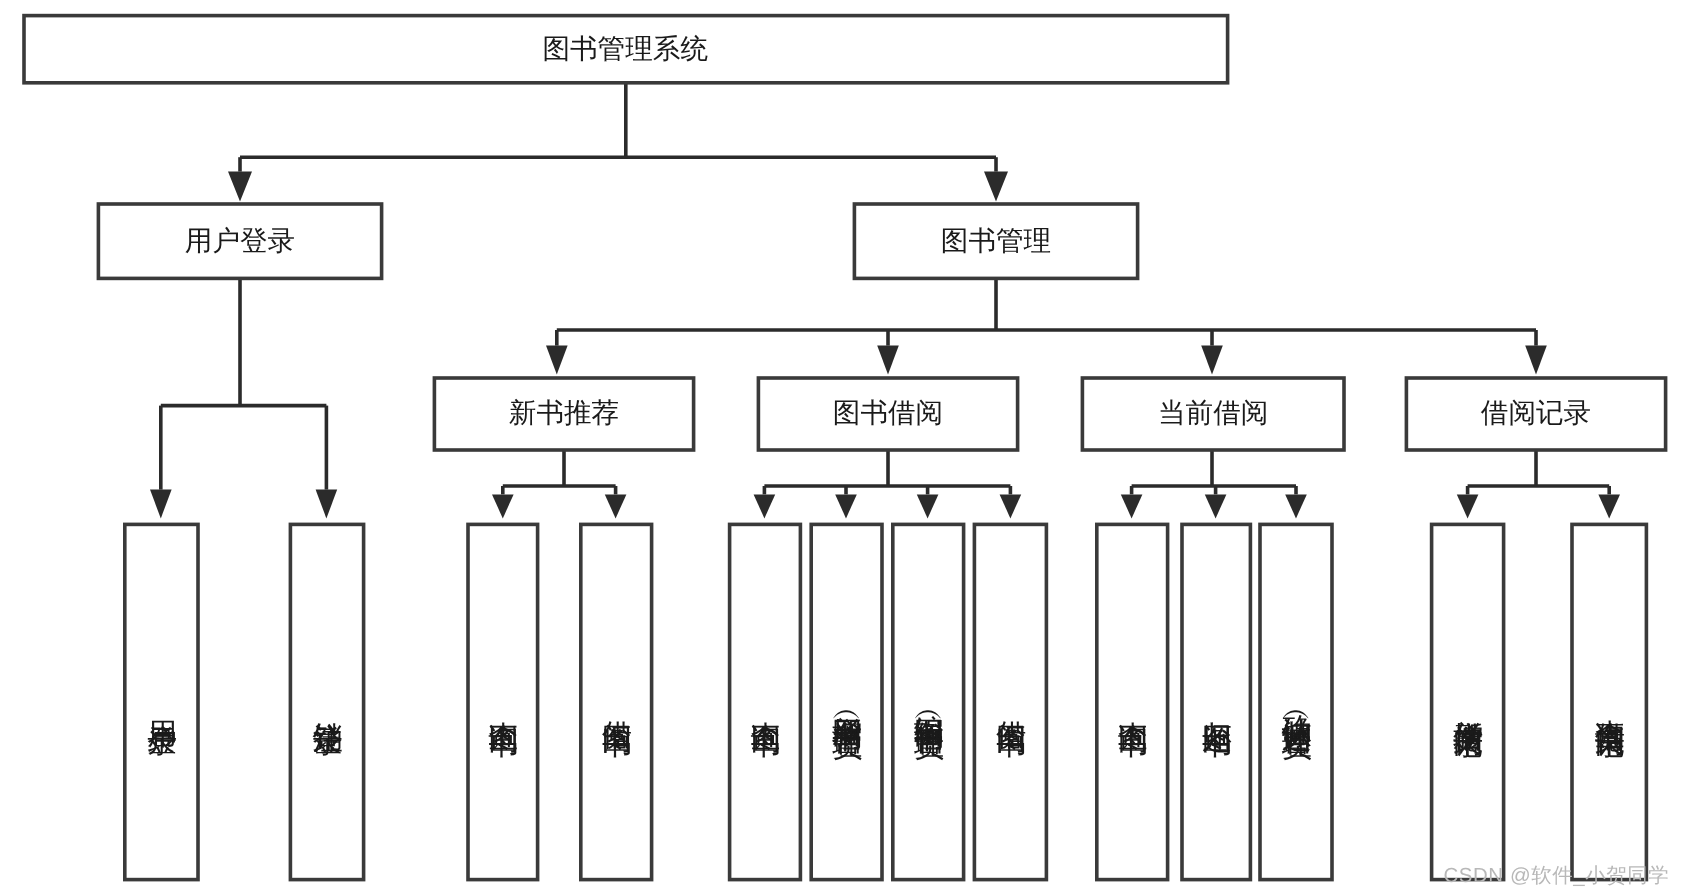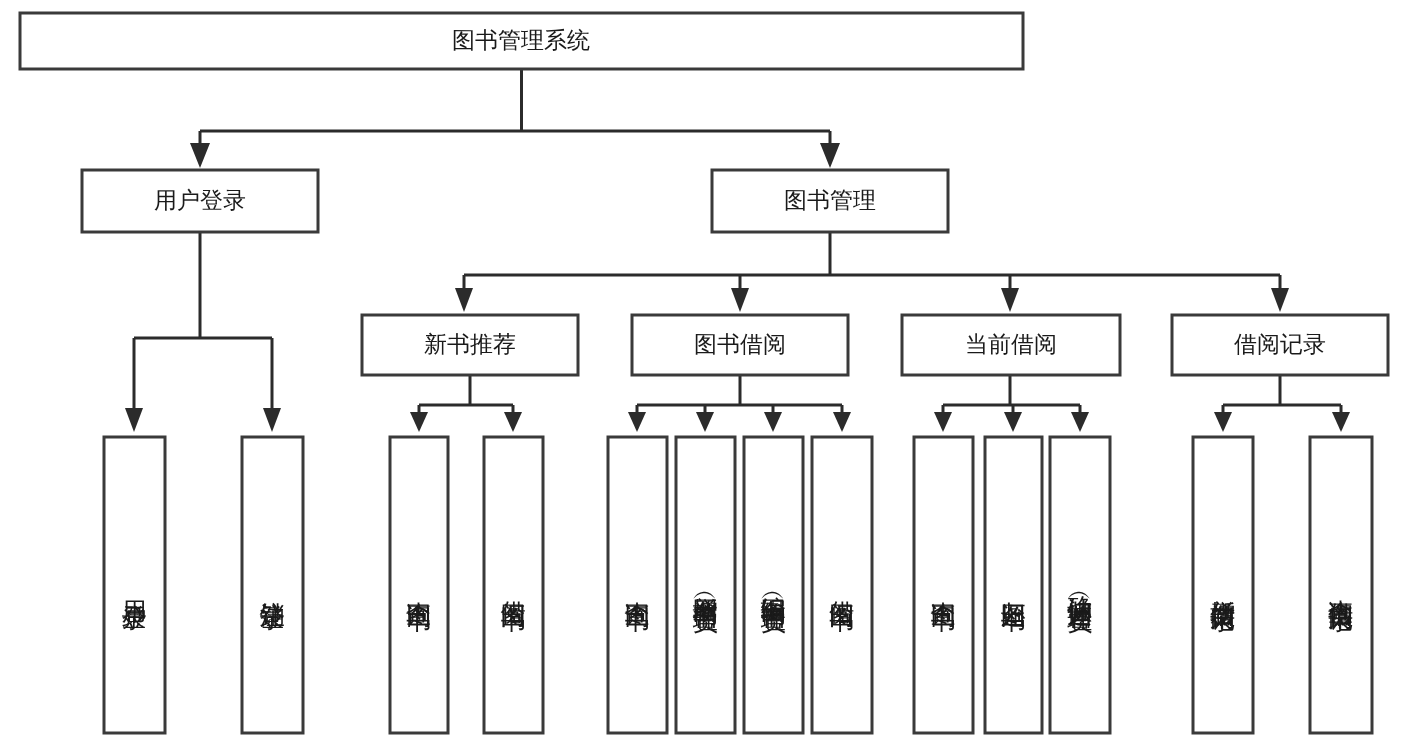--- a/index.html
+++ b/index.html
@@ -248,14 +248,15 @@
   <div class="vert-label-wrap" style="left:1050px; top:437px; width:60px; height:296px;">
     <span class="vert-label">确认归还（管理员）</span>
   </div>
   <div class="vert-label-wrap" style="left:1193px; top:437px; width:60px; height:296px;">
     <span class="vert-label">新增借阅记录</span>
   </div>
   <div class="vert-label-wrap" style="left:1310px; top:437px; width:62px; height:296px;">
     <span class="vert-label">查询借阅记录</span>
   </div>
 
+  <div class="watermark">CSDN @软件_小贺同学</div>
 
 </div>
 
 </body></html>

